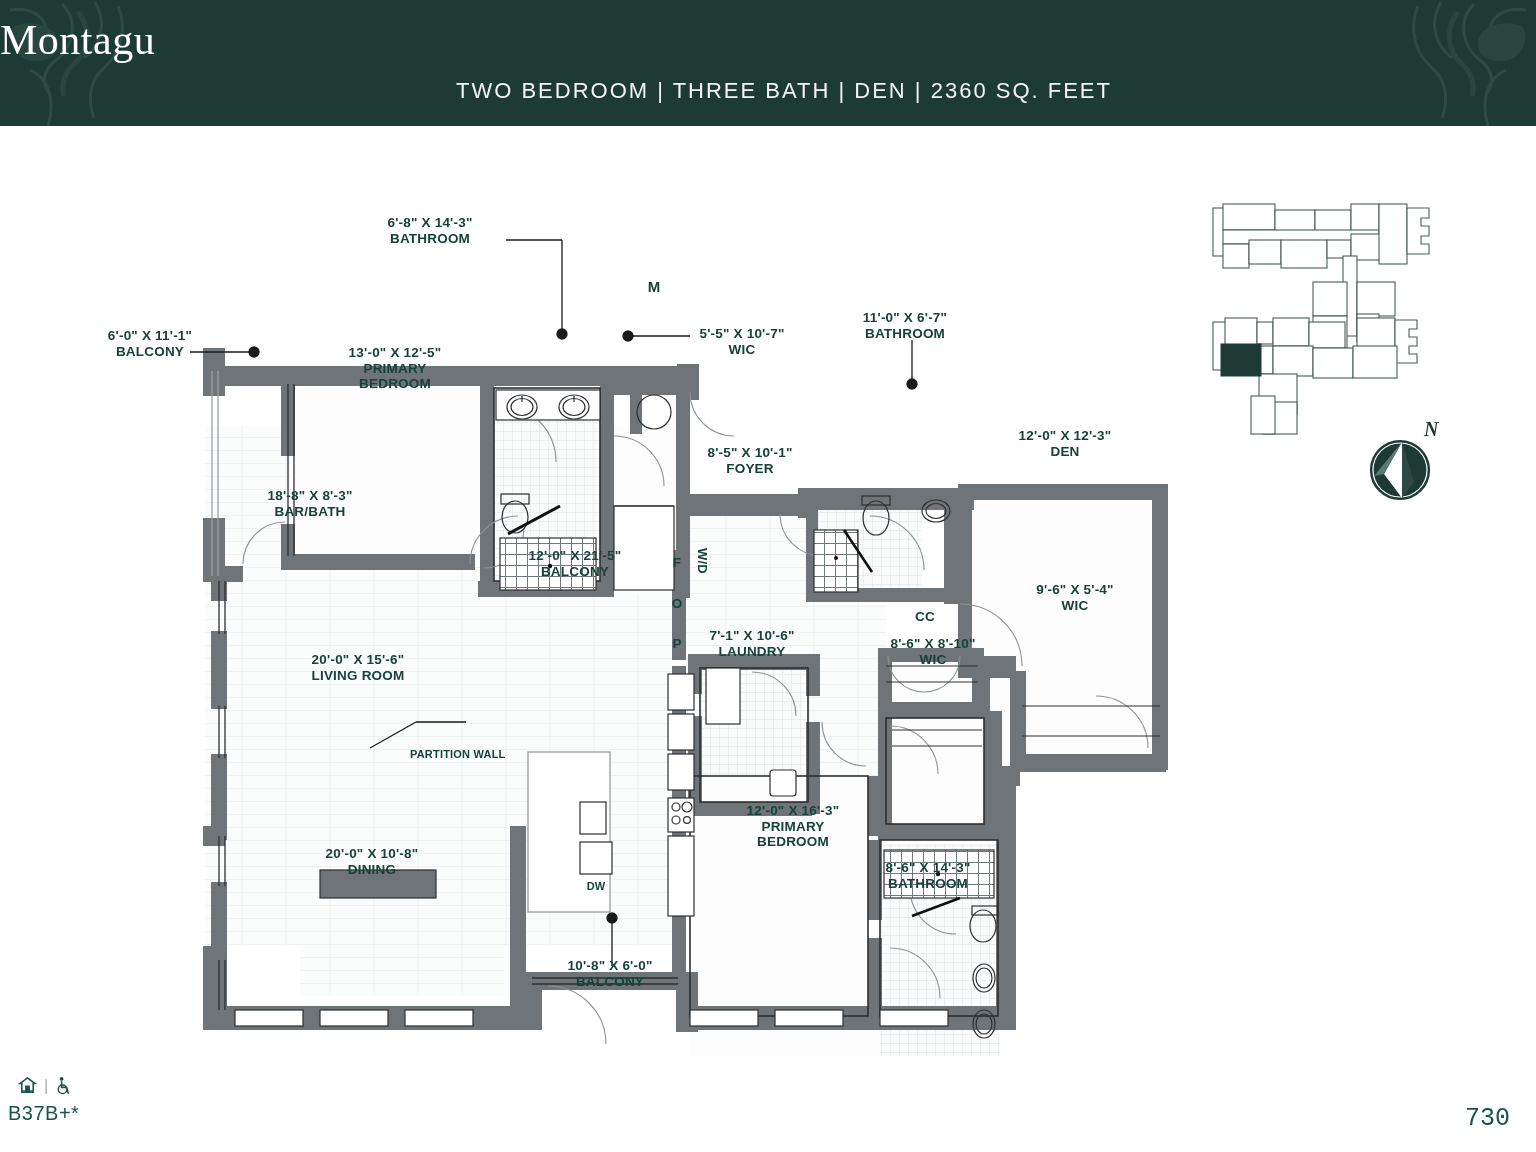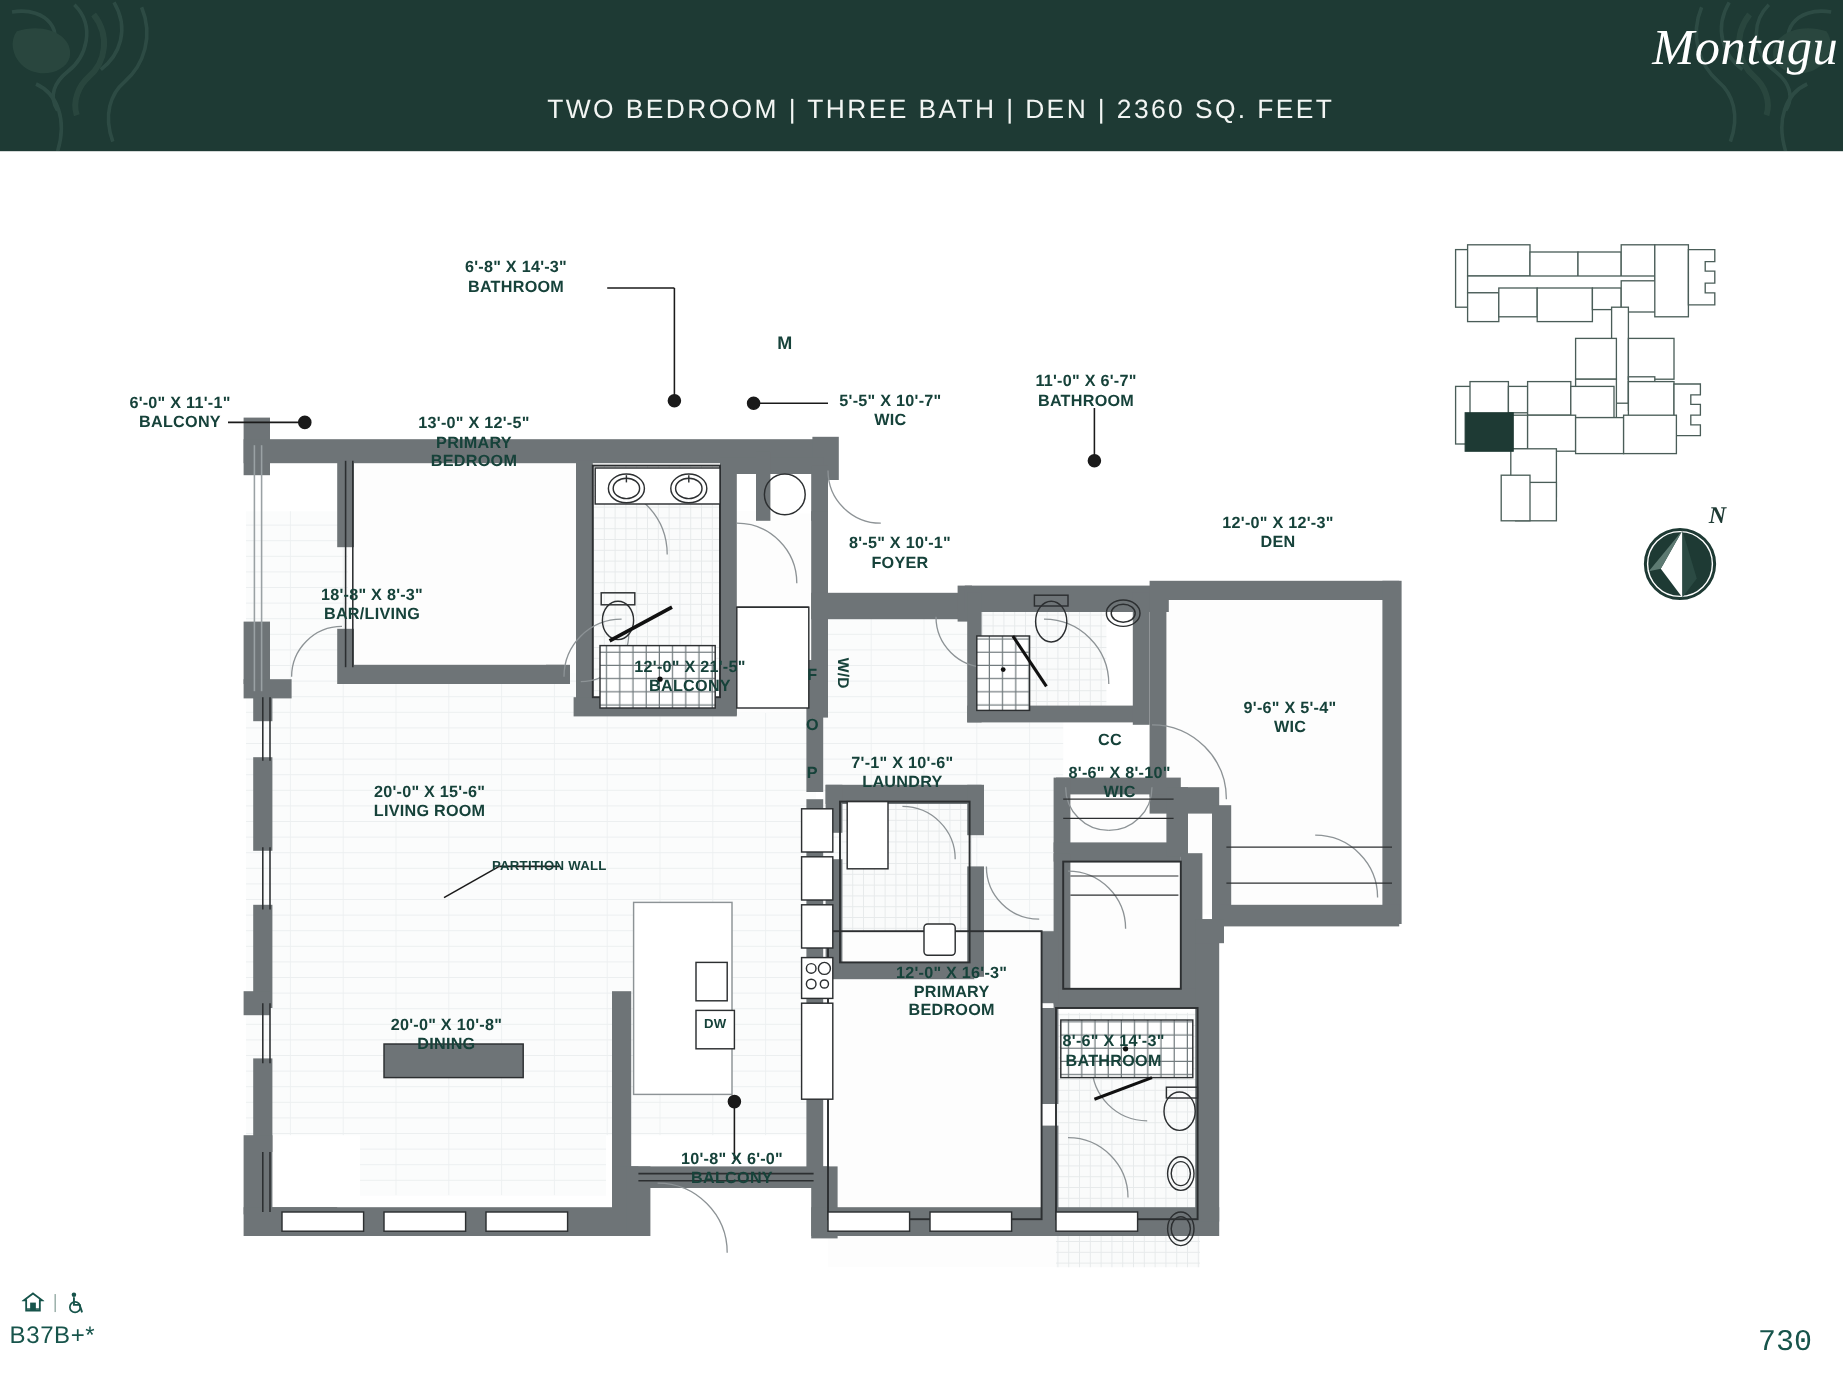--- a/index.html
+++ b/index.html
@@ -13,42 +13,42 @@
 
   
   .header {
     position: absolute; left: 0; top: 0; width: 1536px; height: 126px;
     background: #1e3a34; overflow: hidden;
   }
   .header-flourish { position: absolute; top: 0; height: 126px; width: 330px; opacity: .55; }
   .fl-left { left: 0; }
   .fl-right { right: 0; transform: scaleX(-1); }
   .header-title {
-    position: absolute; left: 0; top: 16px; width: 1532px; text-align: right;
+    position: absolute; left: 0; top: 16px; width: 1532px; text-align: left;
     font-family: "Liberation Serif", serif; font-size: 42px; color: #ffffff;
-    letter-spacing: .5px; font-weight: 400; font-style: italic;
+    letter-spacing: .5px; font-weight: 400;
   }
   .header-sub {
     position: absolute; left: 16px; top: 78px; width: 1536px; text-align: center;
     font-family: "Liberation Sans", sans-serif; font-size: 22px; color: #f2f5f3;
     letter-spacing: 2.0px; font-weight: 300;
   }
 
   
   .plan { position: absolute; left: 0; top: 126px; width: 1536px; height: 930px; }
   .plan svg { display: block; }
 
   
   .lbl {
     position: absolute; color: #16423a; font-weight: bold;
     font-size: 13.5px; line-height: 15.5px; text-align: center;
     font-family: "Liberation Sans", sans-serif; white-space: pre-line;
     letter-spacing: .2px;
   }
-  .lbl.sm { font-size: 11px; line-height: 13px; }
+  .lbl.sm { font-size: 11px; line-height: 13px; margin-top: 32px; }
 
   
   .keyplan { position: absolute; left: 1195px; top: 196px; width: 265px; height: 240px; }
   .compass { position: absolute; left: 1352px; top: 412px; width: 100px; height: 96px; }
 
   
   .footer { position: absolute; left: 0; bottom: 0; width: 1536px; height: 96px; }
   .footer-icons { position: absolute; left: 18px; top: 20px; display: flex; align-items: center; gap: 7px; }
   .footer-code {
     position: absolute; left: 8px; top: 46px;
@@ -385,21 +385,21 @@
         <line x1="416" y1="596" x2="466" y2="596"></line>
         <line x1="612" y1="840" x2="612" y2="792"></line>
           <circle cx="612" cy="792" r="5" fill="#1a1a1a"></circle>
       </g>
     </svg>
   </div>
 
   <div class="lbl" style="left:60px; top:328px; width:180px;"><span>6'-0" X 11'-1"</span><br><span>BALCONY</span></div>
   <div class="lbl" style="left:330px; top:215px; width:200px;"><span>6'-8" X 14'-3"</span><br><span>BATHROOM</span></div>
   <div class="lbl" style="left:300px; top:345px; width:190px;"><span>13'-0" X 12'-5"</span><br>PRIMARY<br>BEDROOM</div>
-  <div class="lbl" style="left:210px; top:488px; width:200px;"><span>18'-8" X 8'-3"</span><br><span>BAR/LIVING</span></div>
+  <div class="lbl" style="left:210px; top:488px; width:200px;"><span>18'-8" X 8'-3"</span><br><span>BAR/BATH</span></div>
   <div class="lbl" style="left:652px; top:326px; width:180px;"><span>5'-5" X 10'-7"</span><br><span>WIC</span></div>
   <div class="lbl" style="left:660px; top:445px; width:180px;"><span>8'-5" X 10'-1"</span><br><span>FOYER</span></div>
   <div class="lbl" style="left:810px; top:310px; width:190px;"><span>11'-0" X 6'-7"</span><br><span>BATHROOM</span></div>
   <div class="lbl" style="left:970px; top:428px; width:190px;"><span>12'-0" X 12'-3"</span><br><span>DEN</span></div>
   <div class="lbl" style="left:990px; top:582px; width:170px;"><span>9'-6" X 5'-4"</span><br><span>WIC</span></div>
   <div class="lbl" style="left:480px; top:548px; width:190px;"><span>12'-0" X 21'-5"</span><br><span>BALCONY</span></div>
   <div class="lbl" style="left:258px; top:652px; width:200px;"><span>20'-0" X 15'-6"</span><br><span>LIVING ROOM</span></div>
   <div class="lbl" style="left:272px; top:846px; width:200px;"><span>20'-0" X 10'-8"</span><br><span>DINING</span></div>
   <div class="lbl" style="left:662px; top:628px; width:180px;"><span>7'-1" X 10'-6"</span><br><span>LAUNDRY</span></div>
   <div class="lbl" style="left:848px; top:636px; width:170px;"><span>8'-6" X 8'-10"</span><br><span>WIC</span></div>

